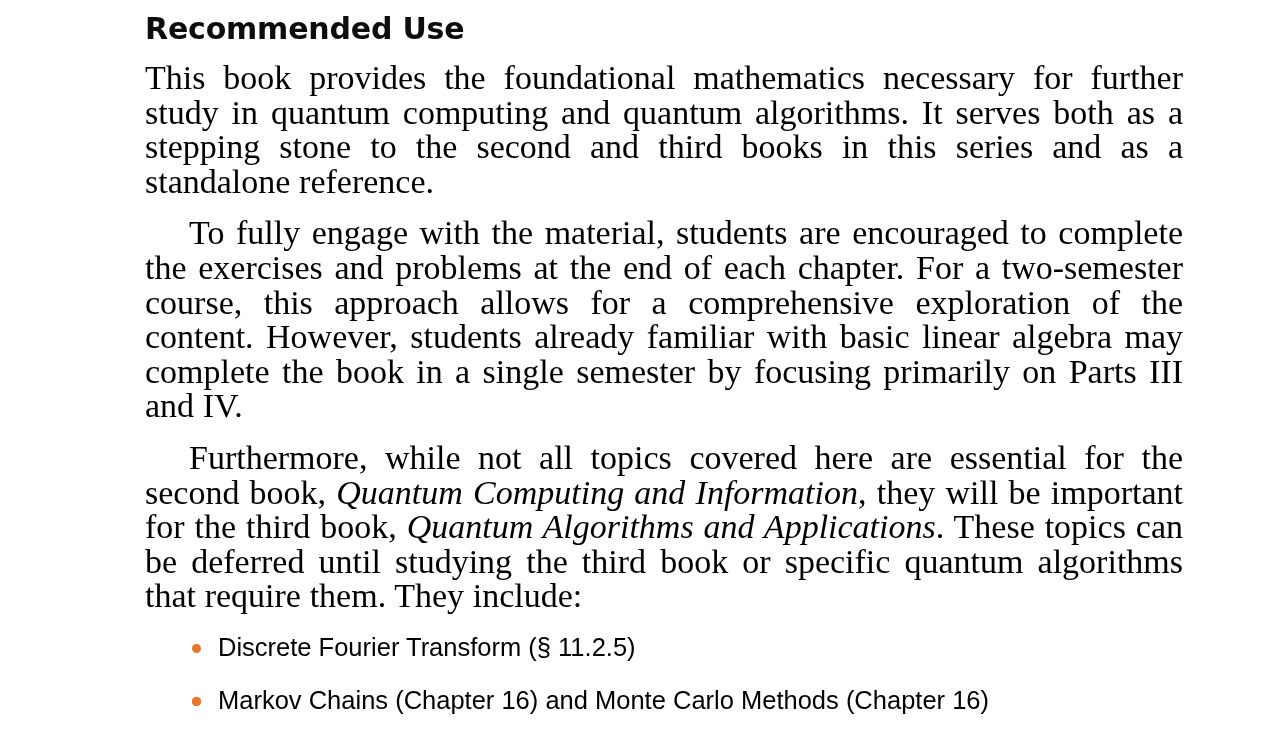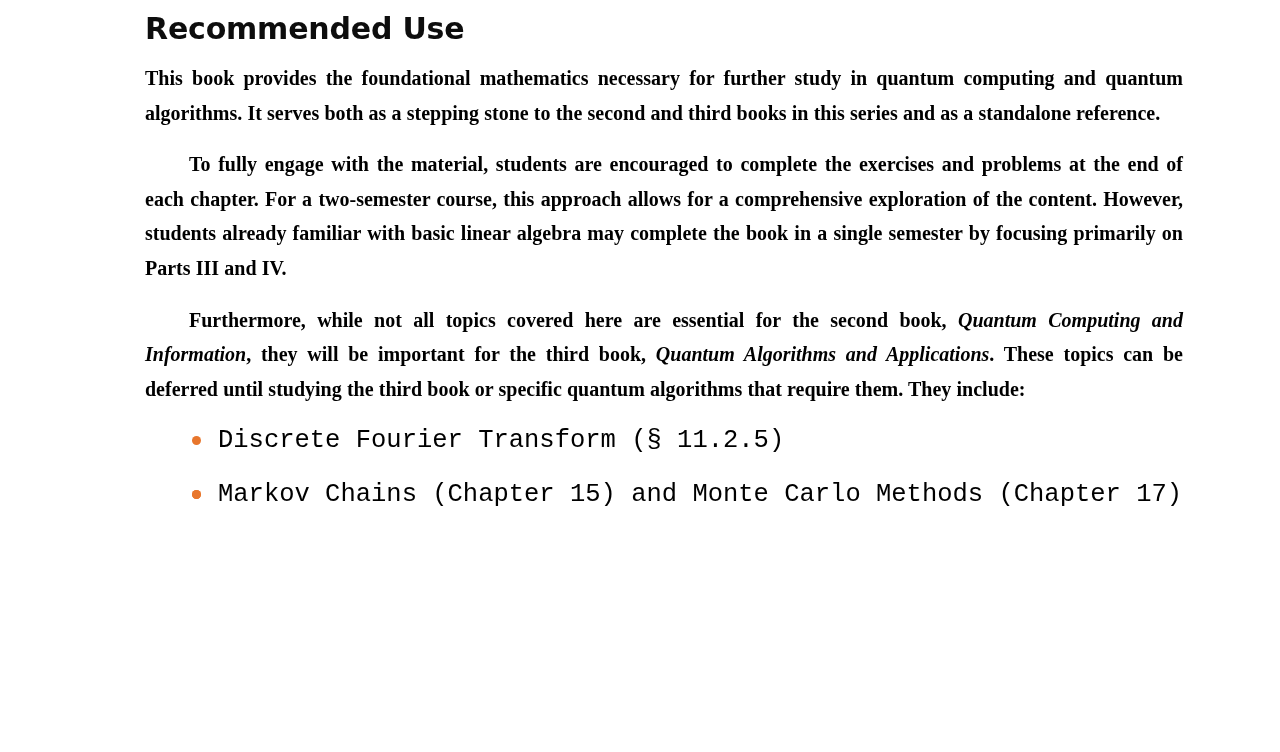--- a/index.html
+++ b/index.html
@@ -38,28 +38,27 @@
     line-height: 1.0;
     letter-spacing: -0.2px;
     color: #0d0d0d;
     margin: 0;
     padding-top: 14px;
     padding-bottom: 0;
   }
 
   
   .para {
-    font-size: 20px;
+    font-size: 34px;
     line-height: 34.6px;
     text-align: justify;
     text-justify: inter-word;
     margin: 0;
     hyphens: none;
     word-spacing: 0.2px;
-    font-weight: bold;
   }
   .para.first {
     margin-top: 17px;
     text-indent: 0;
   }
   .para.indent {
     margin-top: 17px;
     text-indent: 44px;
   }
   .para em {
@@ -88,21 +87,21 @@
     position: absolute;
     left: 47px;
     top: 14px;
     width: 9px;
     height: 9px;
     border-radius: 50%;
     background: #e8762c;
     display: block;
   }
   .sec {
-    font-family: Liberation Mono, monospace;
+    font-family: Liberation Sans, sans-serif;
   }
 </style>
 </head>
 <body>
 
 <div class="page">
   <div class="content">
 
     <h1 class="heading">Recommended Use</h1>
 
@@ -115,18 +114,18 @@
     <ul class="bullet-list">
       <li class="bullet-item">
         <span class="bullet-dot"></span>
         <span class="sec">Discrete Fourier Transform (§ 11.2.5)</span>
       </li>
       <li class="bullet-item">
         <span class="bullet-dot"></span>
       </li>
       <li class="bullet-item">
         <span class="bullet-dot"></span>
-        <span class="sec">Markov Chains (Chapter 15) and Monte Carlo Methods (Chapter 17)</span>
+        <span class="sec">Markov Chains (Chapter 16) and Monte Carlo Methods (Chapter 16)</span>
       </li>
     </ul>
 
   </div>
 </div>
 
 </body></html>

